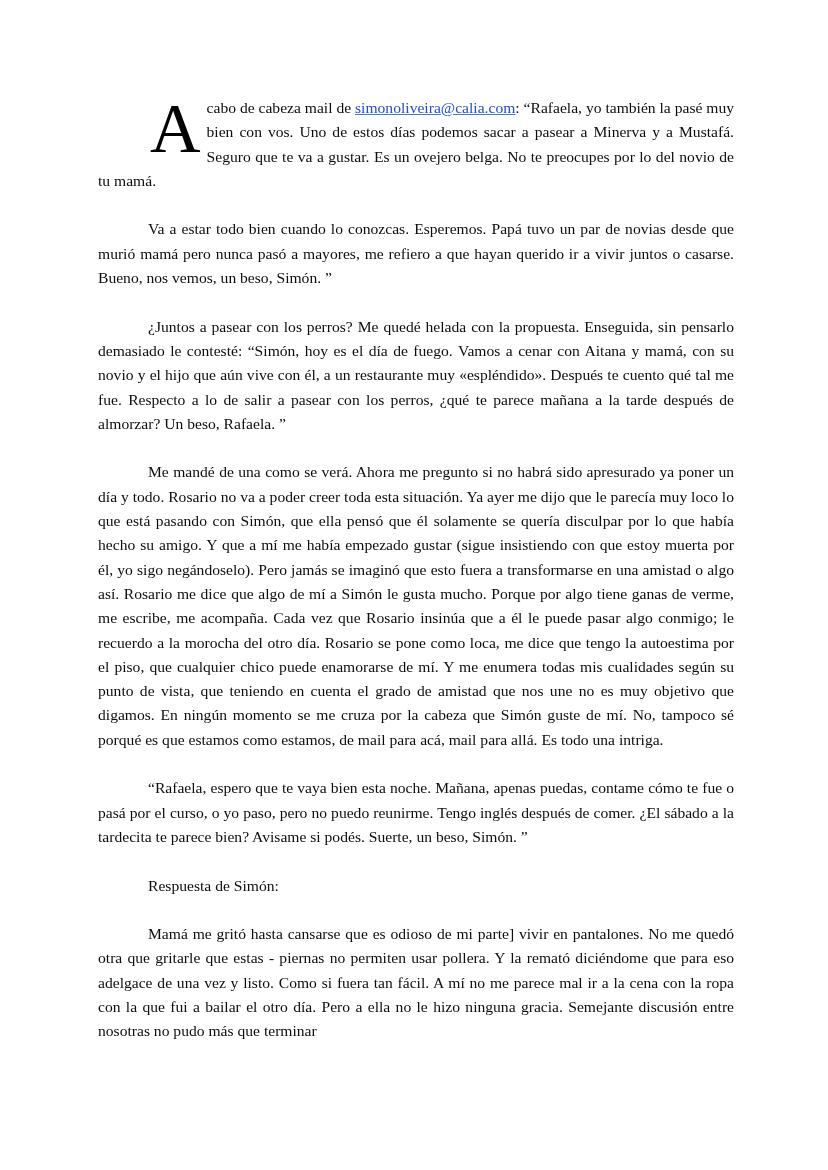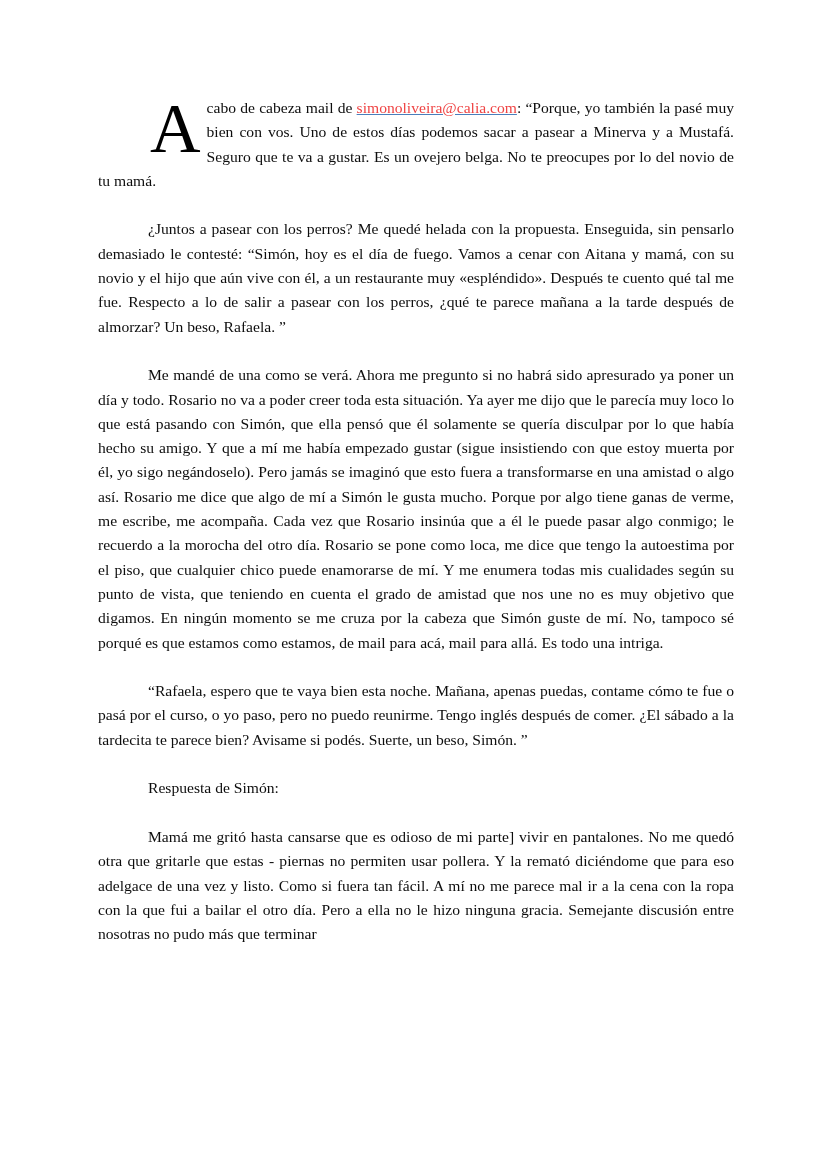--- a/index.html
+++ b/index.html
@@ -58,40 +58,41 @@
     font-family: "Liberation Serif", "DejaVu Serif", serif;
     font-size: 70px;
     line-height: 58px;
     padding: 4px 6px 0 52px;
     margin: 0;
     font-weight: 400;
     color: #000000;
   }
 
   a.email-link {
-    color: #ef4444;
+    color: #1d4ed8;
     text-decoration: underline;
     text-decoration-color: #4a7ebb;
     text-underline-offset: 1px;
   }
 
   .short-line {
     text-indent: 50px;
   }
 </style>
 </head>
 <body>
 
 <div class="page">
   <div class="text-column">
 
     <p class="para first">
-      <span class="dropcap">A</span><span>cabo de cabeza mail de </span><a class="email-link" href="#">simonoliveira@calia.com</a><span>: “Porque, yo también la pasé muy bien con vos. Uno de estos días podemos sacar a pasear a Minerva y a Mustafá. Seguro que te va a gustar. Es un ovejero belga. No te preocupes por lo del novio de tu mamá.</span>
+      <span class="dropcap">A</span><span>cabo de cabeza mail de </span><a class="email-link" href="#">simonoliveira@calia.com</a><span>: “Rafaela, yo también la pasé muy bien con vos. Uno de estos días podemos sacar a pasear a Minerva y a Mustafá. Seguro que te va a gustar. Es un ovejero belga. No te preocupes por lo del novio de tu mamá.</span>
     </p>
 
+    <p class="para">Va a estar todo bien cuando lo conozcas. Esperemos. Papá tuvo un par de novias desde que murió mamá pero nunca pasó a mayores, me refiero a que hayan querido ir a vivir juntos o casarse. Bueno, nos vemos, un beso, Simón. ”</p>
 
     <p class="para">¿Juntos a pasear con los perros? Me quedé helada con la propuesta. Enseguida, sin pensarlo demasiado le contesté: “Simón, hoy es el día de fuego. Vamos a cenar con Aitana y mamá, con su novio y el hijo que aún vive con él, a un restaurante muy «espléndido». Después te cuento qué tal me fue. Respecto a lo de salir a pasear con los perros, ¿qué te parece mañana a la tarde después de almorzar? Un beso, Rafaela. ”</p>
 
     <p class="para">Me mandé de una como se verá. Ahora me pregunto si no habrá sido apresurado ya poner un día y todo. Rosario no va a poder creer toda esta situación. Ya ayer me dijo que le parecía muy loco lo que está pasando con Simón, que ella pensó que él solamente se quería disculpar por lo que había hecho su amigo. Y que a mí me había empezado gustar (sigue insistiendo con que estoy muerta por él, yo sigo negándoselo). Pero jamás se imaginó que esto fuera a transformarse en una amistad o algo así. Rosario me dice que algo de mí a Simón le gusta mucho. Porque por algo tiene ganas de verme, me escribe, me acompaña. Cada vez que Rosario insinúa que a él le puede pasar algo conmigo; le recuerdo a la morocha del otro día. Rosario se pone como loca, me dice que tengo la autoestima por el piso, que cualquier chico puede enamorarse de mí. Y me enumera todas mis cualidades según su punto de vista, que teniendo en cuenta el grado de amistad que nos une no es muy objetivo que digamos. En ningún momento se me cruza por la cabeza que Simón guste de mí. No, tampoco sé porqué es que estamos como estamos, de mail para acá, mail para allá. Es todo una intriga.</p>
 
     <p class="para">“Rafaela, espero que te vaya bien esta noche. Mañana, apenas puedas, contame cómo te fue o pasá por el curso, o yo paso, pero no puedo reunirme. Tengo inglés después de comer. ¿El sábado a la tardecita te parece bien? Avisame si podés. Suerte, un beso, Simón. ”</p>
 
     <p class="para short-line">Respuesta de Simón:</p>
 
     <p class="para">Mamá me gritó hasta cansarse que es odioso de mi parte] vivir en pantalones. No me quedó otra que gritarle que estas - piernas no permiten usar pollera. Y la remató diciéndome que para eso adelgace de una vez y listo. Como si fuera tan fácil. A mí no me parece mal ir a la cena con la ropa con la que fui a bailar el otro día. Pero a ella no le hizo ninguna gracia. Semejante discusión entre nosotras no pudo más que terminar</p>

